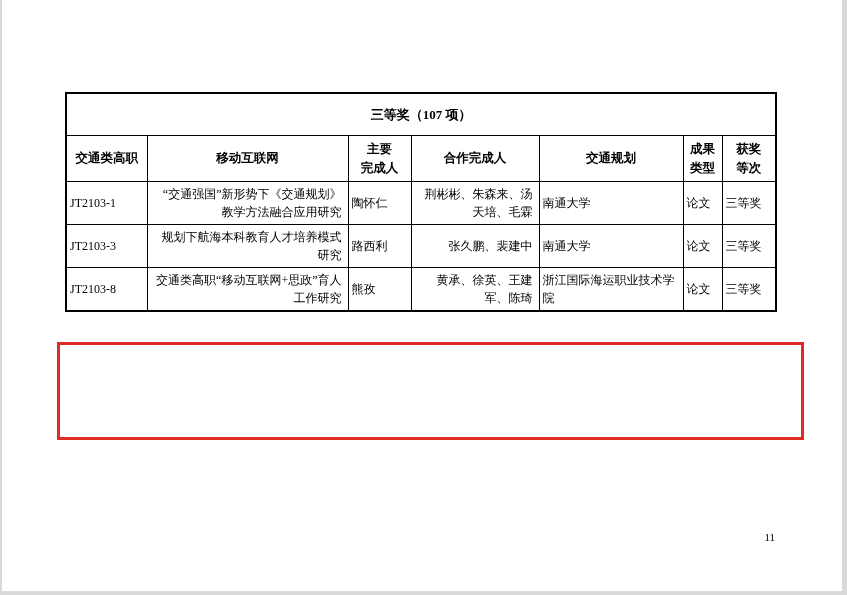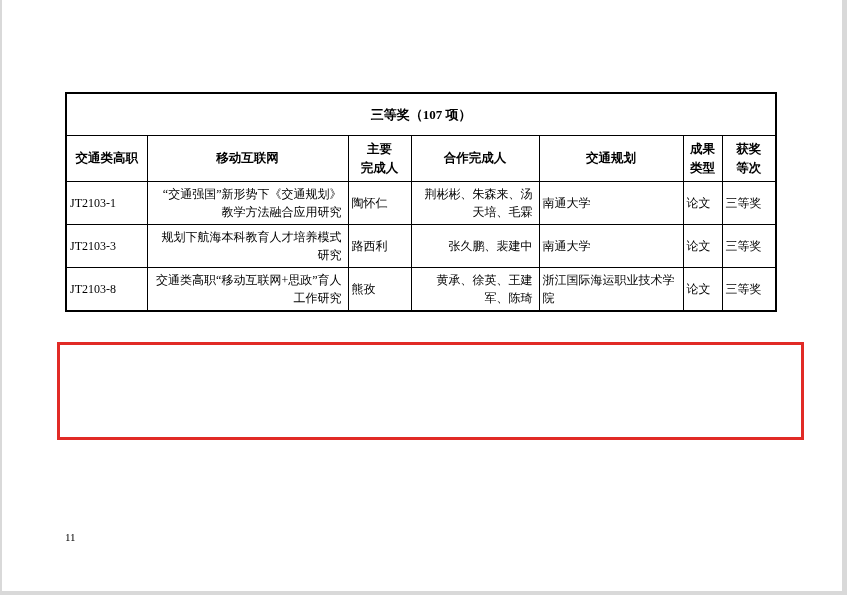--- a/index.html
+++ b/index.html
@@ -36,21 +36,21 @@
   tbody tr { height:42px; }
   td.c-center { padding:3px 3px; }
   td.c-left  { text-align:right;   padding:3px 6px; }
   .highlight-rect {
     position:absolute; left:57px; top:342px; width:741px; height:92px;
     border:3px solid #e12a26;
     pointer-events:none; z-index:5;
   }
   .page-number {
     position:absolute; left:65px; top:531px; width:710px;
-    text-align:left; font-size:11px;
+    text-align:right; font-size:11px;
   }
   .edge { position:absolute; background:#d9d9d9; }
   .edge-left   { left:0; top:0; width:2px; height:595px; }
   .edge-right  { right:0; top:0; width:5px; height:595px; }
   .edge-bottom { left:0; bottom:0; width:847px; height:4px; }
 </style>
 </head>
 <body>
 
 <div class="screen">

